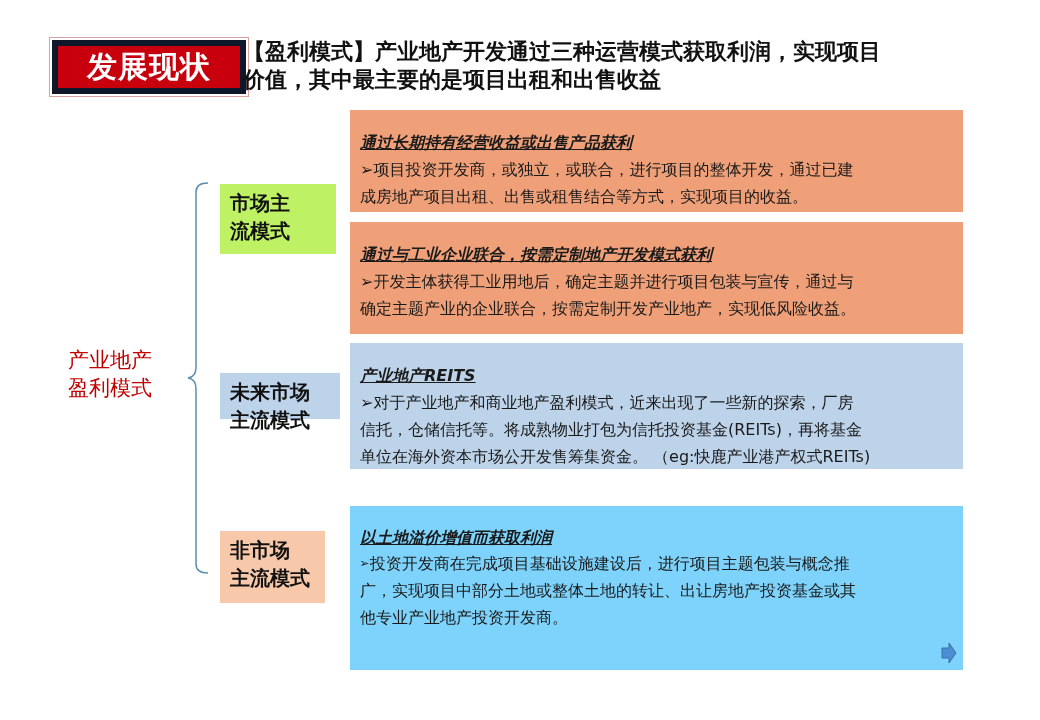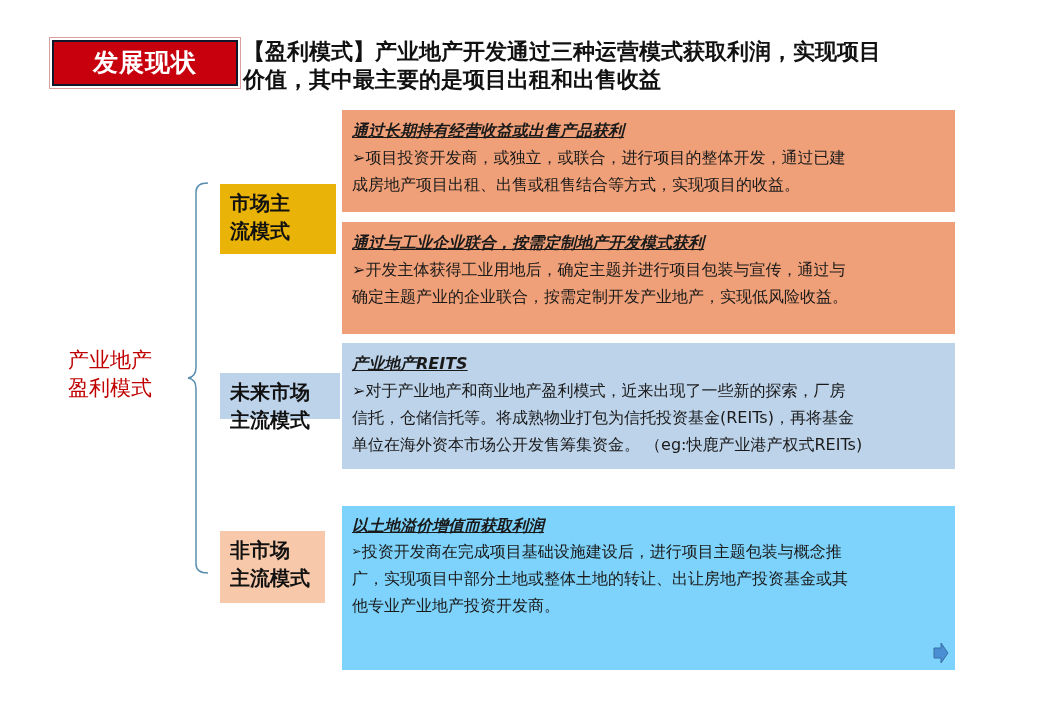--- a/index.html
+++ b/index.html
@@ -14,25 +14,25 @@
       overflow: hidden;
       font-family: "DejaVu Sans", "Liberation Sans", sans-serif;
     }
     .tag {
       position: absolute;
       left: 52px;
       top: 40px;
       width: 182px;
       height: 42px;
       background: #c8000e;
-      border: 2px solid #0f172a;
+      border: 6px solid #0f172a;
       box-shadow: 0 0 0 2px #ffffff, 0 0 0 3px #d9a0a0;
       color: #ffffff;
       font-weight: bold;
-      font-size: 25px;
+      font-size: 30px;
       line-height: 42px;
       text-align: center;
       letter-spacing: 1px;
     }
     .headline {
       position: absolute;
       left: 243px;
       top: 38px;
       width: 730px;
       font-size: 22px;
@@ -60,29 +60,29 @@
     .cat {
       position: absolute;
       left: 220px;
       font-weight: bold;
       font-size: 20px;
       line-height: 28px;
       color: #111111;
       padding: 5px 10px;
       box-sizing: border-box;
     }
-    .cat.c1 { top: 184px; width: 116px; height: 70px; background: #eab308; }
+    .cat.c1 { top: 184px; width: 116px; height: 70px; background: #bef264; }
     .cat.c2 { top: 373px; width: 120px; height: 46px; background: #bdd3ea; }
     .cat.c3 { top: 531px; width: 105px; height: 72px; background: #f7c9aa; }
     .box {
       position: absolute;
-      left: 342px;
+      left: 350px;
       width: 613px;
       box-sizing: border-box;
-      padding: 8px 10px;
+      padding: 20px 10px;
       color: #1a1a1a;
       font-size: 16px;
       line-height: 27px;
     }
     .box .btitle {
       font-weight: bold;
       font-style: italic;
       text-decoration: underline;
       font-size: 16px;
       line-height: 26px;

